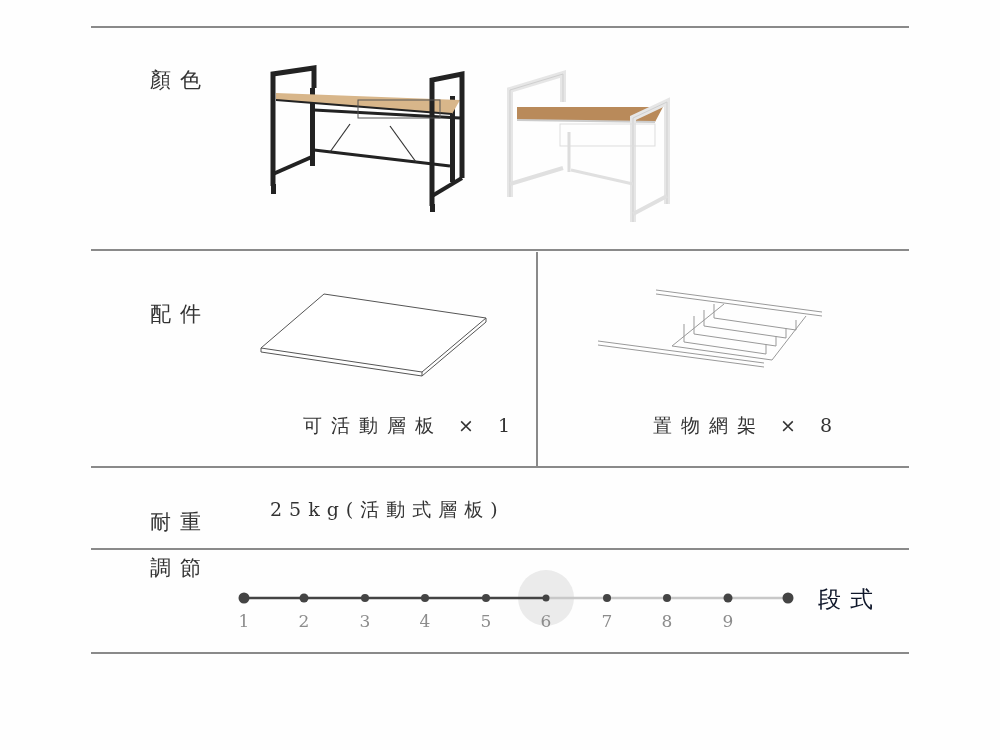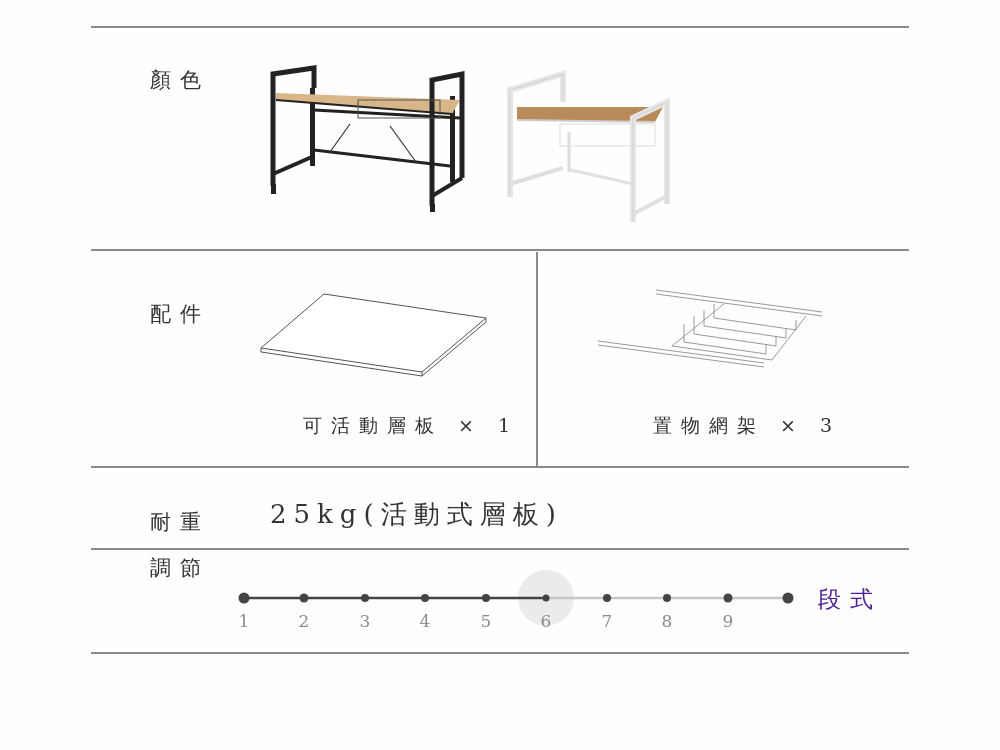--- a/index.html
+++ b/index.html
@@ -2,24 +2,24 @@
 <html><head>
 <meta charset="utf-8">
 <style>
   html,body{margin:0;padding:0;}
   body{width:1000px;height:750px;background:#fefefe;position:relative;overflow:hidden;
        font-family:"DejaVu Serif","Liberation Serif",serif;color:#333;}
   .hr{position:absolute;left:91px;width:818px;height:2px;background:#8a8a8a;}
   .vr{position:absolute;left:536px;top:252px;width:2px;height:214px;background:#8a8a8a;}
   .label{position:absolute;left:150px;font-size:21px;letter-spacing:9px;color:#333;}
   .caption{position:absolute;font-size:19px;letter-spacing:9px;color:#333;margin-left:16px;}
-  .weight{position:absolute;left:270px;top:497px;font-size:26px;letter-spacing:7px;color:#333;}
+  .weight{position:absolute;left:270px;top:497px;font-size:19px;letter-spacing:7px;color:#333;}
   svg{position:absolute;overflow:visible;}
   .tick{position:absolute;top:611px;width:30px;margin-left:-15px;text-align:center;font-size:17px;color:#8c8c8c;}
-  .suffix{position:absolute;left:818px;top:584px;font-size:23px;letter-spacing:9px;color:#4c1d95;}
+  .suffix{position:absolute;left:818px;top:584px;font-size:23px;letter-spacing:9px;color:#0f172a;}
 </style>
 </head>
 <body>
 
 <div class="hr" style="top:26px"></div>
 <div class="hr" style="top:249px"></div>
 <div class="vr"></div>
 <div class="hr" style="top:466px"></div>
 <div class="hr" style="top:548px"></div>
 <div class="hr" style="top:652px"></div>
@@ -80,21 +80,21 @@
       <line x1="60" y1="6" x2="226" y2="28"></line>
     <line x1="2" y1="53" x2="168" y2="75"></line>
       <line x1="2" y1="57" x2="168" y2="79"></line>
     <polyline points="128,16 76,58 176,72 210,28"></polyline>
     <polyline points="118,16 118,30 200,42 200,32"></polyline>
     <polyline points="108,22 108,38 190,50 190,40"></polyline>
     <polyline points="98,28 98,46 180,58 180,48"></polyline>
     <polyline points="88,36 88,54 170,66 170,56"></polyline>
   </g>
 </svg>
-<div class="caption" style="left:637px;top:413px">置物網架 × 3</div>
+<div class="caption" style="left:637px;top:413px">置物網架 × 8</div>
 
 <div class="label" style="top:508px">耐重</div>
 <div class="weight">25kg(活動式層板)</div>
 
 <div class="label" style="top:554px">調節</div>
 
 <svg style="left:230px;top:568px" width="580" height="60" viewBox="0 0 580 60">
   <circle cx="316" cy="30" r="28" fill="#ebebeb"></circle>
   <line x1="14" y1="30" x2="316" y2="30" stroke="#444" stroke-width="2.5"></line>
   <line x1="316" y1="30" x2="558" y2="30" stroke="#c8c8c8" stroke-width="2.5"></line>

